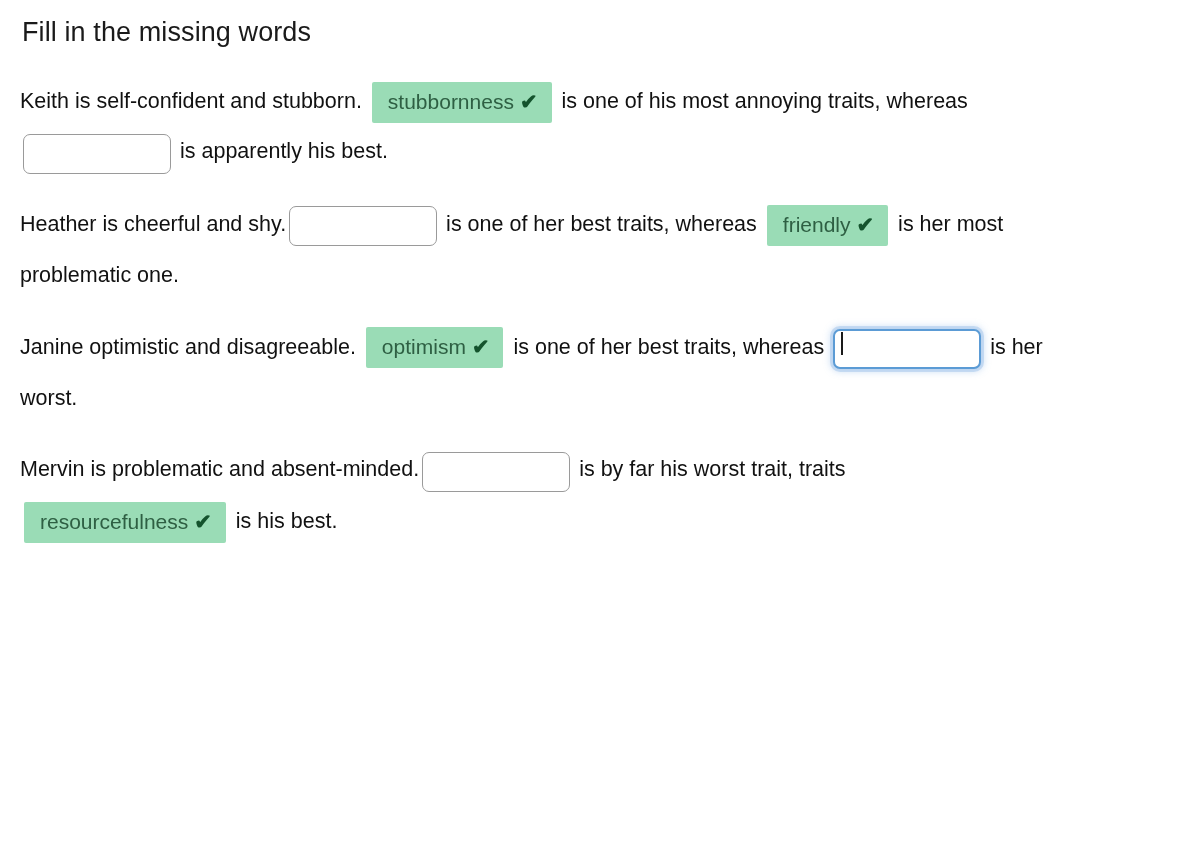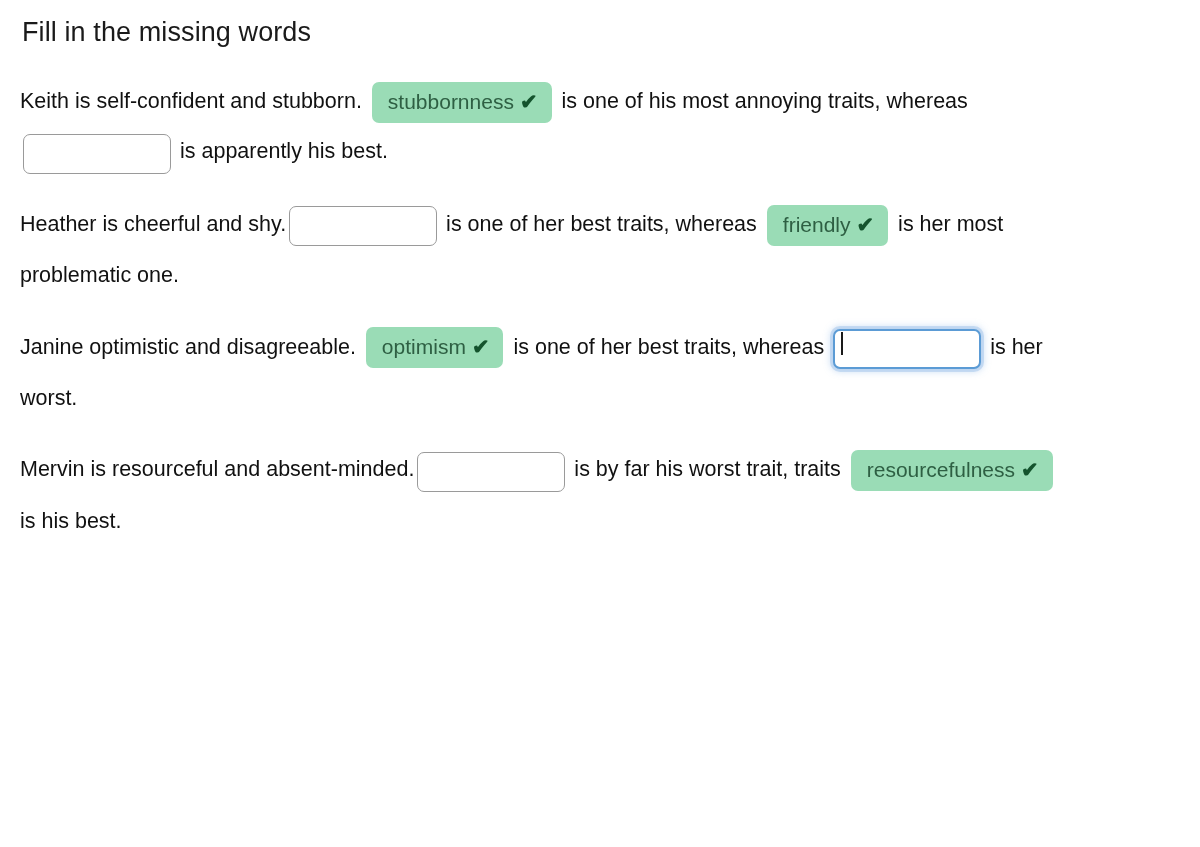--- a/index.html
+++ b/index.html
@@ -79,21 +79,21 @@
     width: 2px;
     height: 23px;
     background: #1a1a1a;
   }
   
   .chip {
     display: inline-block;
     vertical-align: middle;
     background: #9adcb6;
     color: #2e5f43;
-    border-radius: 7px;
+    border-radius: 2px;
     padding: 7px 14px 8px 16px;
     margin: 0 4px;
     font-size: 21px;
     line-height: 26px;
     white-space: nowrap;
   }
   .chip .check {
     color: #14532d;
     font-weight: 700;
     font-size: 21px;
@@ -104,15 +104,15 @@
 </head>
 <body>
 
 <div class="page">
   <h1 class="heading">Fill in the missing words</h1>
 
   <div class="exercise-list">
       <p class="sentence"><span class="w">Keith is </span><b>self-confident</b><span class="w"> and </span><b>stubborn</b><span class="w">. </span><span class="chip"><span>stubbornness</span><span class="check">✔</span></span><span class="w"> is one of his most annoying traits, whereas </span><span class="blank-wrap"><input type="text" class="blank" style=""></span><span class="w"> is apparently his best.</span></p>
       <p class="sentence"><span class="w">Heather is </span><b>cheerful</b><span class="w"> and </span><b>shy.</b><span class="blank-wrap"><input type="text" class="blank" style=""></span><span class="w"> is one of her best traits, whereas </span><span class="chip"><span>friendly</span><span class="check">✔</span></span><span class="w"> is her most problematic one.</span></p>
       <p class="sentence"><span class="w">Janine </span><b>optimistic</b><span class="w"> and </span><b>disagreeable</b><span class="w">. </span><span class="chip"><span>optimism</span><span class="check">✔</span></span><span class="w"> is one of her best traits, whereas </span><span class="blank-wrap"><input type="text" class="blank focused" style=""><span class="caret"></span></span><span class="w"> is her worst.</span></p>
-      <p class="sentence"><span class="w">Mervin is </span><b>resourceful</b><span class="w"> and </span><b>absent-minded.</b><span class="blank-wrap"><input type="text" class="blank" style=""></span><span class="w"> is by far his worst trait, traits </span><span class="chip"><span>resourcefulness</span><span class="check">✔</span></span><span class="w"> is his best.</span></p>
+      <p class="sentence"><span class="w">Mervin is </span><b>problematic</b><span class="w"> and </span><b>absent-minded.</b><span class="blank-wrap"><input type="text" class="blank" style=""></span><span class="w"> is by far his worst trait, traits </span><span class="chip"><span>resourcefulness</span><span class="check">✔</span></span><span class="w"> is his best.</span></p>
     </div>
 </div>
 
 </body></html>

